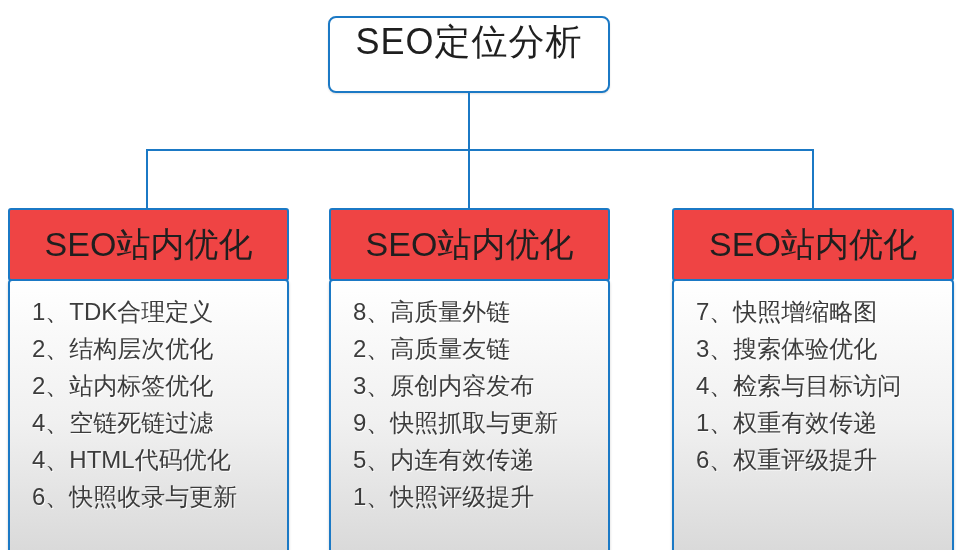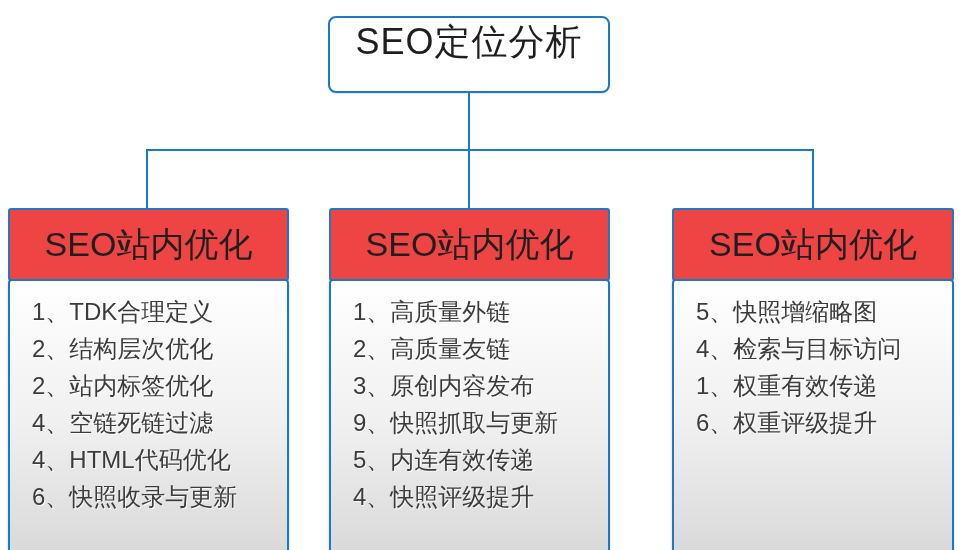--- a/index.html
+++ b/index.html
@@ -73,34 +73,35 @@
       <div class="item">4、HTML代码优化</div>
       <div class="item">6、快照收录与更新</div>
     </div>
   </div>
 
   <div class="column col2">
     <div class="col-header">
       <span class="col-title">SEO站内优化</span>
     </div>
     <div class="col-body">
-      <div class="item">1、高质量外链</div>
+      <div class="item">8、高质量外链</div>
       <div class="item">2、高质量友链</div>
       <div class="item">3、原创内容发布</div>
       <div class="item">9、快照抓取与更新</div>
       <div class="item">5、内连有效传递</div>
-      <div class="item">4、快照评级提升</div>
+      <div class="item">1、快照评级提升</div>
     </div>
   </div>
 
   <div class="column col3">
     <div class="col-header">
       <span class="col-title">SEO站内优化</span>
     </div>
     <div class="col-body">
-      <div class="item">5、快照增缩略图</div>
+      <div class="item">7、快照增缩略图</div>
+      <div class="item">3、搜索体验优化</div>
       <div class="item">4、检索与目标访问</div>
       <div class="item">1、权重有效传递</div>
       <div class="item">6、权重评级提升</div>
     </div>
   </div>
 
 </div>
 
 </body></html>

